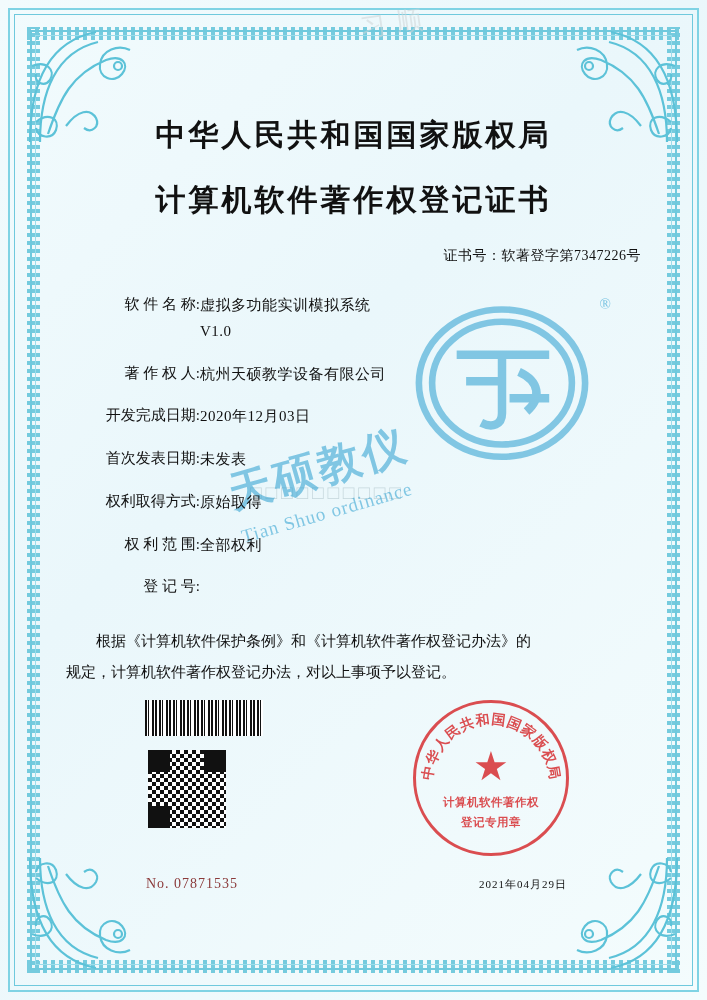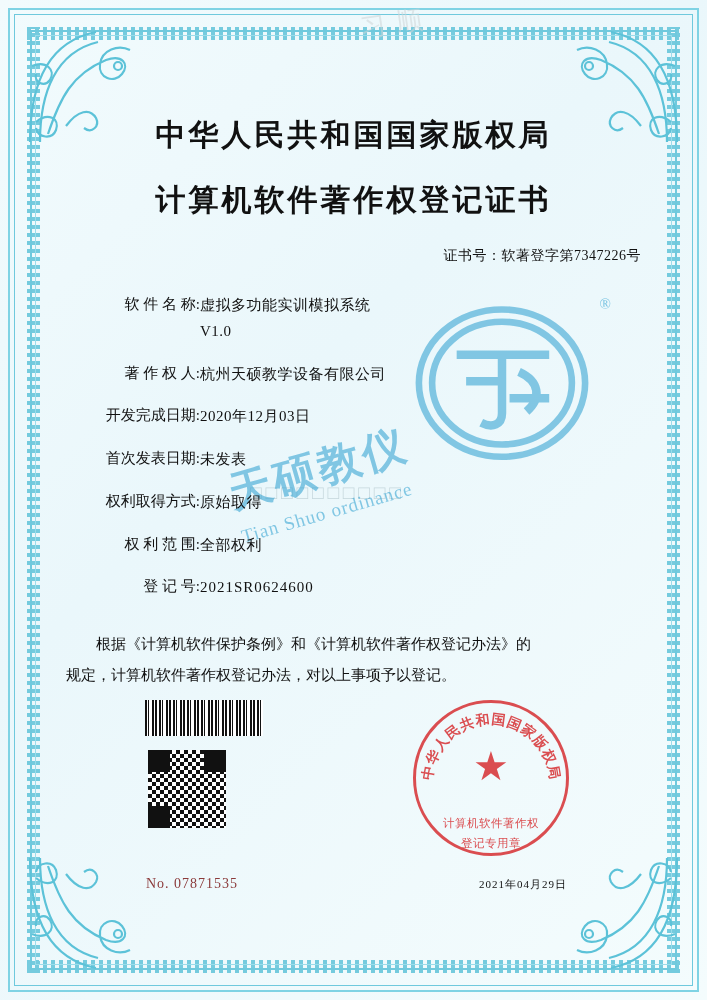--- a/index.html
+++ b/index.html
@@ -161,21 +161,21 @@
   .seal .star{
     position:absolute;left:50%;top:44px;transform:translateX(-50%);
     font-size:40px;line-height:1;color:#d6282b;
   }
   .seal .arc{
     position:absolute;left:0;top:0;width:100%;height:100%;
   }
   .seal .arc svg{width:100%;height:100%;}
   .seal .l1,.seal .l2{
     position:absolute;left:0;right:0;text-align:center;
-    font-size:11.5px;font-weight:normal;letter-spacing:.5px;margin-top:21px;
+    font-size:11.5px;font-weight:bold;letter-spacing:.5px;
   }
   .seal .l1{top:92px;}
   .seal .l2{top:112px;}
 
   .docno{
     position:absolute;left:86px;bottom:28px;
     font-size:14px;color:#8b3a3a;letter-spacing:1px;
     font-family:"Liberation Serif",serif;
   }
   .date{
@@ -328,21 +328,20 @@
         <div class="value">原始取得</div>
       </div>
 
       <div class="row">
         <div class="label">权 利 范 围:</div>
         <div class="value">全部权利</div>
       </div>
 
       <div class="row">
         <div class="label">登 记 号:</div>
-        <div class="value mono">2021SR0624600</div>
       </div>
 
     </div>
 
     <div class="para">
       <span class="indent"></span><span>根据《计算机软件保护条例》和《计算机软件著作权登记办法》的</span><br>
       <span>规定，计算机软件著作权登记办法，对以上事项予以登记。</span>
     </div>
 
     <div class="bottom">

